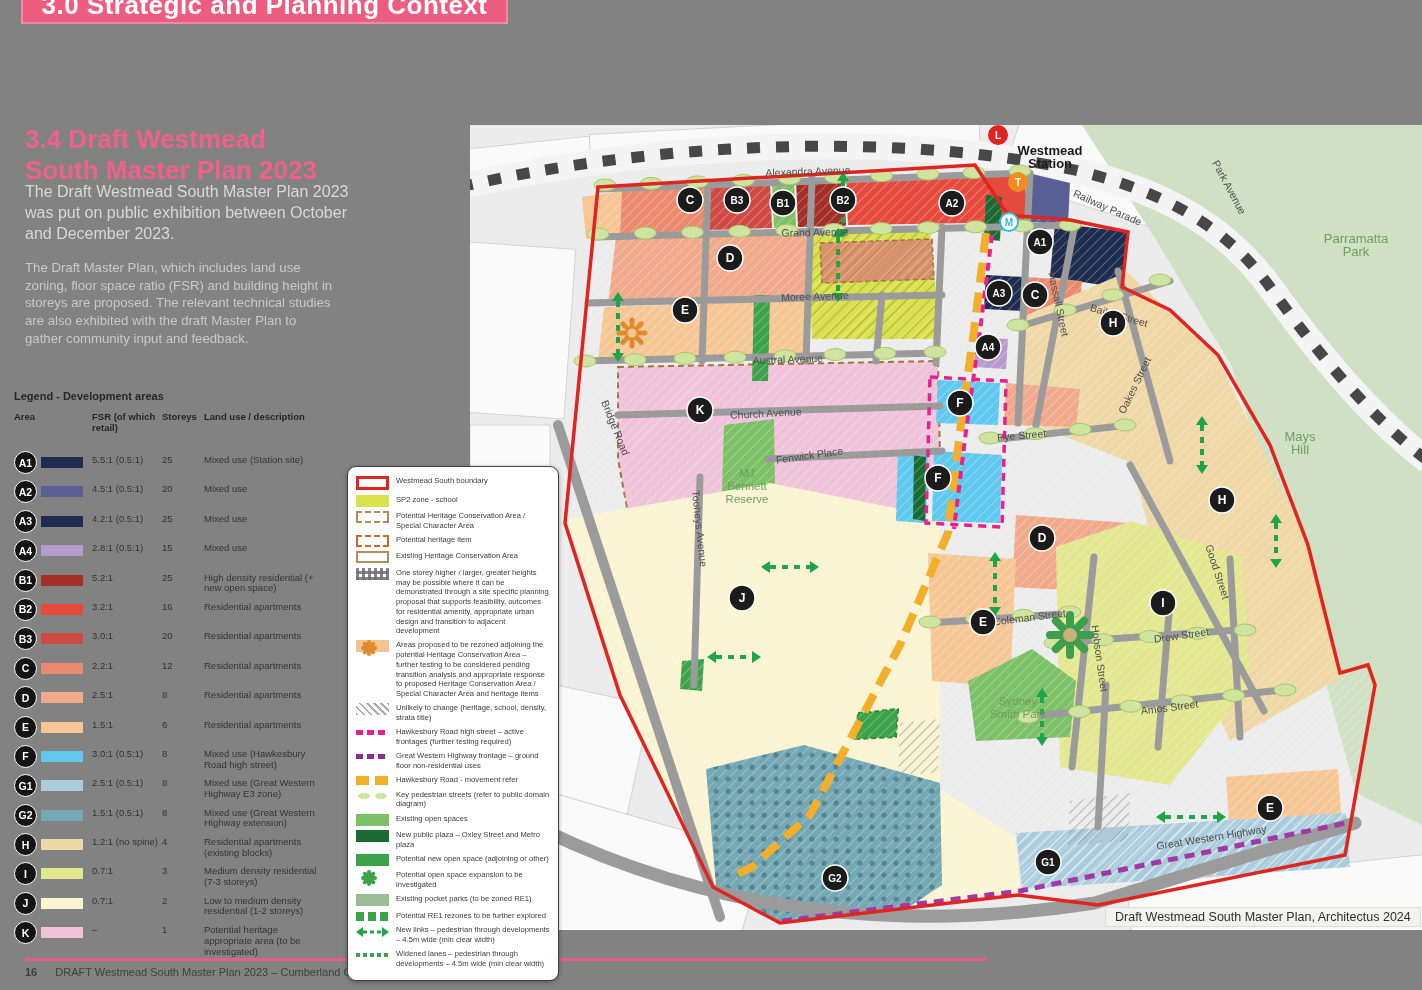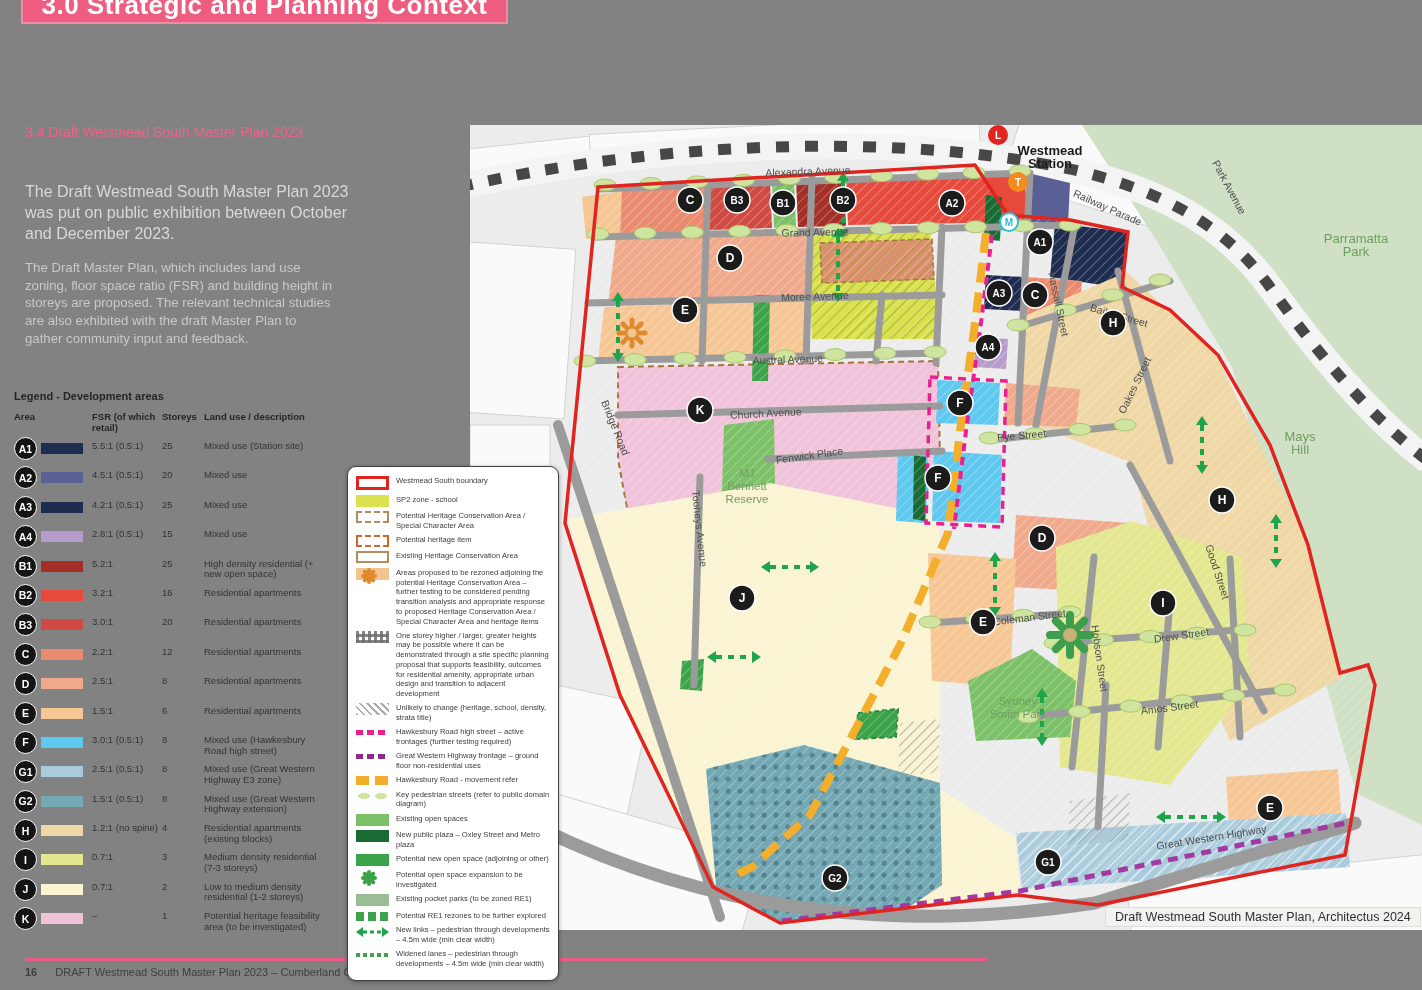--- a/index.html
+++ b/index.html
@@ -6,29 +6,29 @@
   body{width:1422px;height:990px;position:relative;overflow:hidden;
        background:#828282;font-family:"Liberation Sans",sans-serif;}
   .abs{position:absolute}
 
   
   #banner{left:21px;top:-27px;width:487px;height:51px;background:#ee5c80;
           border:2px solid #f náv;border:2px solid #f18ba5;display:flex;align-items:flex-end;justify-content:center;
           color:#fff;font-weight:bold;font-size:26px;letter-spacing:.5px;padding-bottom:1px;box-sizing:border-box}
 
   
-  #section-heading{left:25px;top:124px;width:310px;color:#f0618a;font-size:14px;
-                   font-weight:normal;line-height:1.18}
+  #section-heading{left:25px;top:124px;width:310px;color:#f0618a;font-size:26px;
+                   font-weight:bold;line-height:1.18}
   #para1{left:25px;top:181px;width:330px;color:#d8d8d8;font-size:16px;line-height:1.32}
   #para2{left:25px;top:259px;width:308px;color:#c9c9c9;font-size:13.2px;line-height:1.34}
 
   
   #dev-legend{left:14px;top:390px;width:308px;color:#2d2d2d}
   #dev-legend .title{font-size:11px;font-weight:bold;margin-bottom:9px;color:#262626}
-  #dev-head{display:flex;font-size:9.5px;font-weight:bold;margin-bottom:4px;color:#262626}
+  #dev-head{display:flex;font-size:9.5px;font-weight:bold;margin-bottom:18px;color:#262626}
   .col-area{width:78px}.col-fsr{width:70px}.col-st{width:42px}.col-use{width:118px}
   .dev-row{display:flex;align-items:flex-start;min-height:29.4px;font-size:9.5px;color:#333}
   .badge{width:23px;height:23px;border-radius:50%;background:#141414;color:#fff;
          font-size:10.5px;font-weight:bold;display:flex;align-items:center;justify-content:center;
          border:1.5px solid #fff;box-sizing:border-box;flex:none}
   .swatch{width:42px;height:11px;margin:6px 0 0 4px;flex:none}
   .dev-row .col-fsr,.dev-row .col-st,.dev-row .col-use{padding-top:4px;line-height:1.12}
 
   
   #map-legend{left:347px;top:466px;width:212px;background:#fff;border:1px solid #404040;
@@ -234,21 +234,21 @@
         <div class="col-st">2</div>
         <div class="col-use">Low to medium density residential (1-2 storeys)</div>
       </div>
       <div class="dev-row">
         <div class="col-area" style="display: flex;">
           <div class="badge">K</div>
           <div class="swatch" style="background: rgb(240, 195, 218);"></div>
         </div>
         <div class="col-fsr">–</div>
         <div class="col-st">1</div>
-        <div class="col-use">Potential heritage feasibility area (to be investigated)</div>
+        <div class="col-use">Potential heritage appropriate area (to be investigated)</div>
       </div>
     </div>
 </div>
 
 <div id="map-legend" class="abs">
   <div id="legend-items">
       <div class="ml-item">
         <div class="sw sw-boundary"></div>
         <div class="ml-label">Westmead South boundary</div>
       </div>
@@ -260,35 +260,35 @@
         <div class="sw sw-hca"></div>
         <div class="ml-label">Potential Heritage Conservation Area / Special Character Area</div>
       </div>
       <div class="ml-item">
         <div class="sw sw-heritage-item"></div>
         <div class="ml-label">Potential heritage item</div>
       </div>
       <div class="ml-item">
         <div class="sw sw-ehca"></div>
         <div class="ml-label">Existing Heritage Conservation Area</div>
+      </div>
+      <div class="ml-item">
+        <div class="sw sw-check"></div>
+        <div class="ml-label">One storey higher / larger, greater heights may be possible where it can be demonstrated through a site specific planning proposal that supports feasibility, outcomes for residential amenity, appropriate urban design and transition to adjacent development</div>
       </div>
       <div class="ml-item">
         <div class="sw sw-tanflower">
           <svg width="26" height="16" viewBox="0 0 26 16">
             <line x1="7" y1="8" x2="19" y2="8" stroke="#e08a2e" stroke-width="4" stroke-linecap="round"></line>
             <line x1="8.757359312880714" y1="3.7573593128807152" x2="17.242640687119284" y2="12.242640687119284" stroke="#e08a2e" stroke-width="4" stroke-linecap="round"></line>
             <line x1="13" y1="2" x2="13" y2="14" stroke="#e08a2e" stroke-width="4" stroke-linecap="round"></line>
             <line x1="17.242640687119284" y1="3.7573593128807143" x2="8.757359312880716" y2="12.242640687119286" stroke="#e08a2e" stroke-width="4" stroke-linecap="round"></line>
           </svg>
         </div>
         <div class="ml-label">Areas proposed to be rezoned adjoining the potential Heritage Conservation Area – further testing to be considered pending transition analysis and appropriate response to proposed Heritage Conservation Area / Special Character Area and heritage items</div>
-      </div>
-      <div class="ml-item">
-        <div class="sw sw-check"></div>
-        <div class="ml-label">One storey higher / larger, greater heights may be possible where it can be demonstrated through a site specific planning proposal that supports feasibility, outcomes for residential amenity, appropriate urban design and transition to adjacent development</div>
       </div>
       <div class="ml-item">
         <div class="sw sw-grayhatch"></div>
         <div class="ml-label">Unlikely to change (heritage, school, density, strata title)</div>
       </div>
       <div class="ml-item">
         <div class="sw sw-magenta"></div>
         <div class="ml-label">Hawkesbury Road high street – active frontages (further testing required)</div>
       </div>
       <div class="ml-item">

